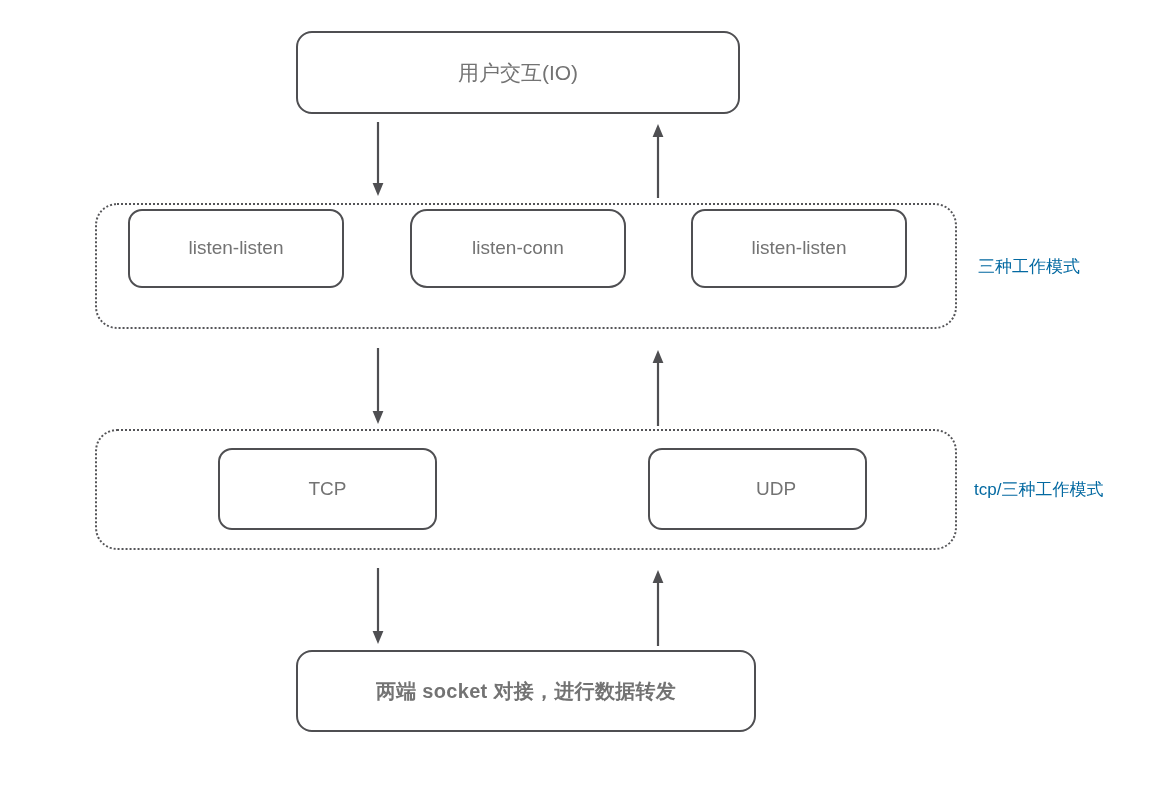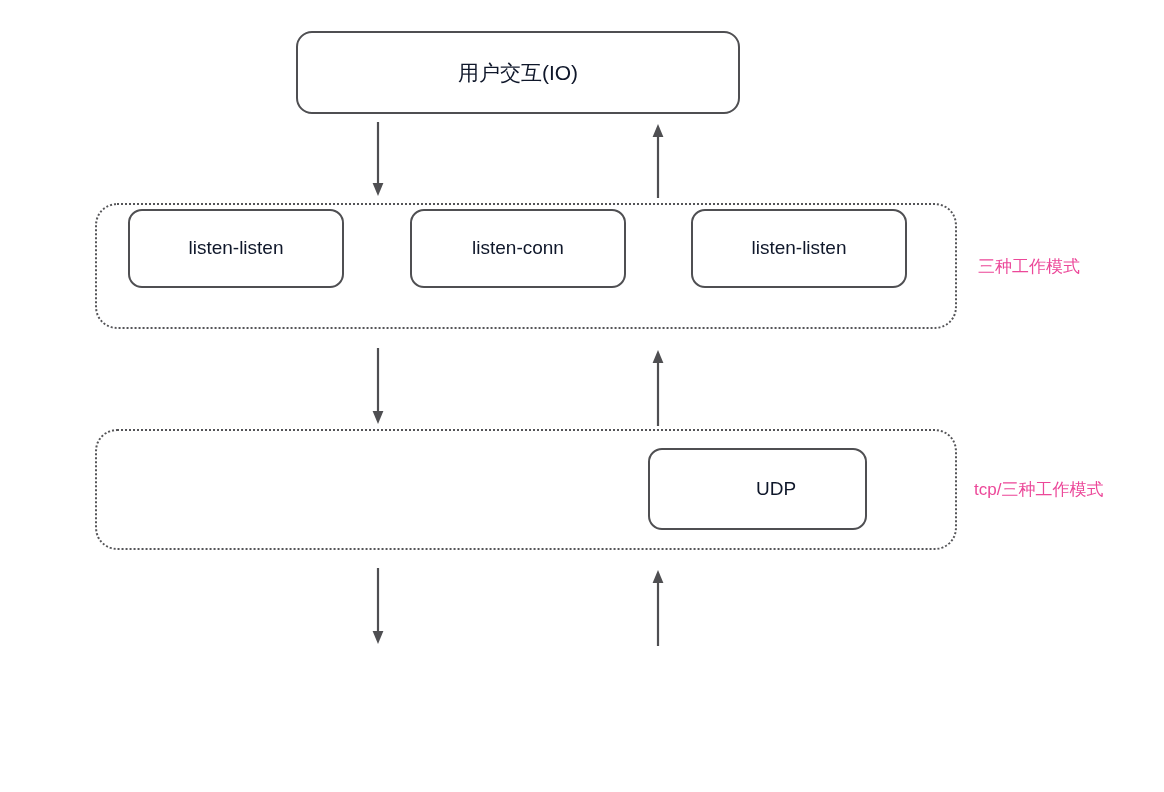--- a/index.html
+++ b/index.html
@@ -25,41 +25,41 @@
   .node {
     position: absolute;
     box-sizing: border-box;
     border: 2.5px solid #4f4f52;
     border-radius: 14px;
     background: #ffffff;
     display: flex;
     align-items: center;
     justify-content: center;
     text-align: center;
-    color: #0f172a;
+    color: #737373;
     line-height: 1.2;
   }
   .node-top {
     left: 296px;
     top: 31px;
     width: 444px;
     height: 83px;
     border-radius: 16px;
     font-size: 21px;
     font-weight: 400;
   }
   .node-mode {
     top: 209px;
     width: 216px;
     height: 79px;
     font-size: 19px;
     font-weight: 400;
   }
   .node-mode.m1 { left: 128px; }
-  .node-mode.m2 { left: 410px; }
+  .node-mode.m2 { left: 410px; border-radius: 17px; }
   .node-mode.m3 { left: 691px; }
 
   .node-proto {
     top: 448px;
     width: 219px;
     height: 82px;
     font-size: 19px;
     font-weight: 400;
   }
   .node-proto.p1 { left: 218px; }
@@ -95,21 +95,21 @@
     top: 429px;
     width: 862px;
     height: 121px;
   }
 
   
   .group-caption {
     position: absolute;
     font-size: 17px;
     font-weight: 400;
-    color: #ec4899;
+    color: #0369a1;
     white-space: nowrap;
   }
   .caption-modes {
     left: 978px;
     top: 255px;
   }
   .caption-proto {
     left: 974px;
     top: 478px;
   }
@@ -169,34 +169,40 @@
 
   <div class="arrow" style="left:649px; top:348px;">
     <svg width="18" height="78" viewBox="0 0 18 78">
       <line x1="9" y1="78" x2="9" y2="12" stroke="#4f4f52" stroke-width="2.2"></line>
       <polygon points="9,2 3.6,15 14.4,15" fill="#4f4f52"></polygon>
     </svg>
   </div>
 
   <div class="group group-proto"></div>
 
+  <div class="node node-proto p1">
+    <span>TCP</span>
+  </div>
   <div class="node node-proto p2">
     <span>UDP</span>
   </div>
 
   <div class="group-caption caption-proto">tcp/三种工作模式</div>
 
   <div class="arrow" style="left:369px; top:568px;">
     <svg width="18" height="78" viewBox="0 0 18 78">
       <line x1="9" y1="0" x2="9" y2="66" stroke="#4f4f52" stroke-width="2.2"></line>
       <polygon points="9,76 3.6,63 14.4,63" fill="#4f4f52"></polygon>
     </svg>
   </div>
 
   <div class="arrow" style="left:649px; top:568px;">
     <svg width="18" height="78" viewBox="0 0 18 78">
       <line x1="9" y1="78" x2="9" y2="12" stroke="#4f4f52" stroke-width="2.2"></line>
       <polygon points="9,2 3.6,15 14.4,15" fill="#4f4f52"></polygon>
     </svg>
   </div>
 
+  <div class="node node-bottom">
+    <span>两端 socket 对接，进行数据转发</span>
+  </div>
 
 </div>
 
 </body></html>

